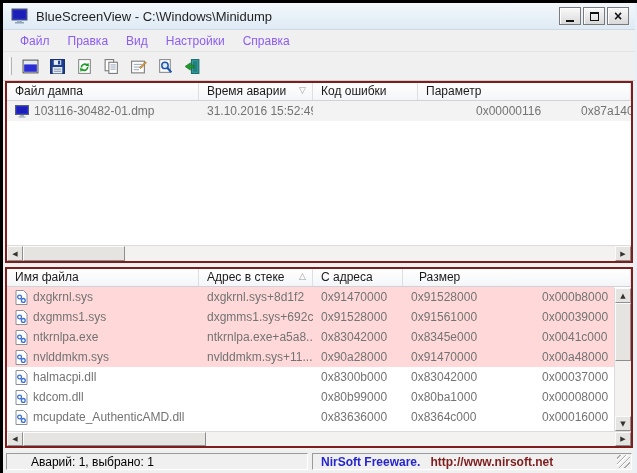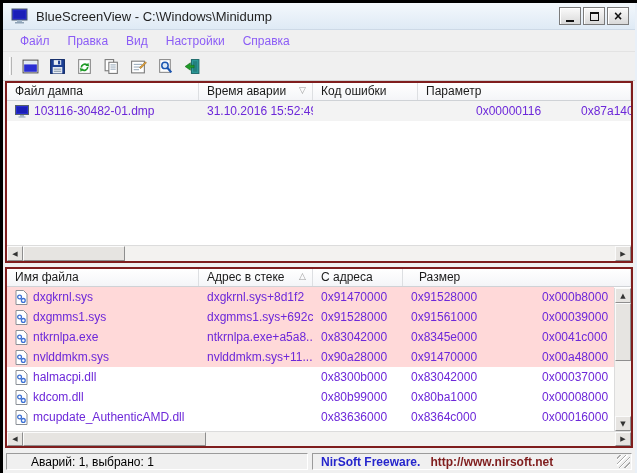--- a/index.html
+++ b/index.html
@@ -38,21 +38,21 @@
   .pane-upper { height:182px; }
   .splitter { height:4px; background:#f0f0f0; }
   .pane-lower { height:181px; }
 
   .thead { height:18px; display:flex; background:linear-gradient(#ffffff,#f4f5f8); border-bottom:1px solid #cfd2d6; }
   .th { font-size:12px; color:#1a1a1a; padding:1px 0 0 8px; border-right:1px solid #dddfe2; position:relative;
         white-space:nowrap; overflow:hidden; }
   .th .sort { position:absolute; right:6px; top:2px; font-size:9px; color:#9a9a9a;
               font-family:"DejaVu Sans", sans-serif; }
   .tbody { position:relative; }
-  .row { height:20px; display:flex; align-items:center; font-size:12px; color:#6d28d9; }
+  .row { height:20px; display:flex; align-items:center; font-size:12px; color:#737373; }
   .row.hl { background:#ffd9d9; }
   .row.sel { background:#f3f3f3; }
   .cell { padding-left:8px; white-space:nowrap; overflow:hidden; }
   .cell-file { display:flex; align-items:center; gap:5px; }
   .cell-file svg { flex:0 0 auto; }
 
   
   .u1{width:192px;} .u2{width:114px;} .u3{width:155px;} .u4{width:105px;} .u5{flex:1;}
   
   .l1{width:192px;} .l2{width:114px;} .l3{width:90px;} .l4{width:123px;} .l5{flex:1; padding-left:16px;}

